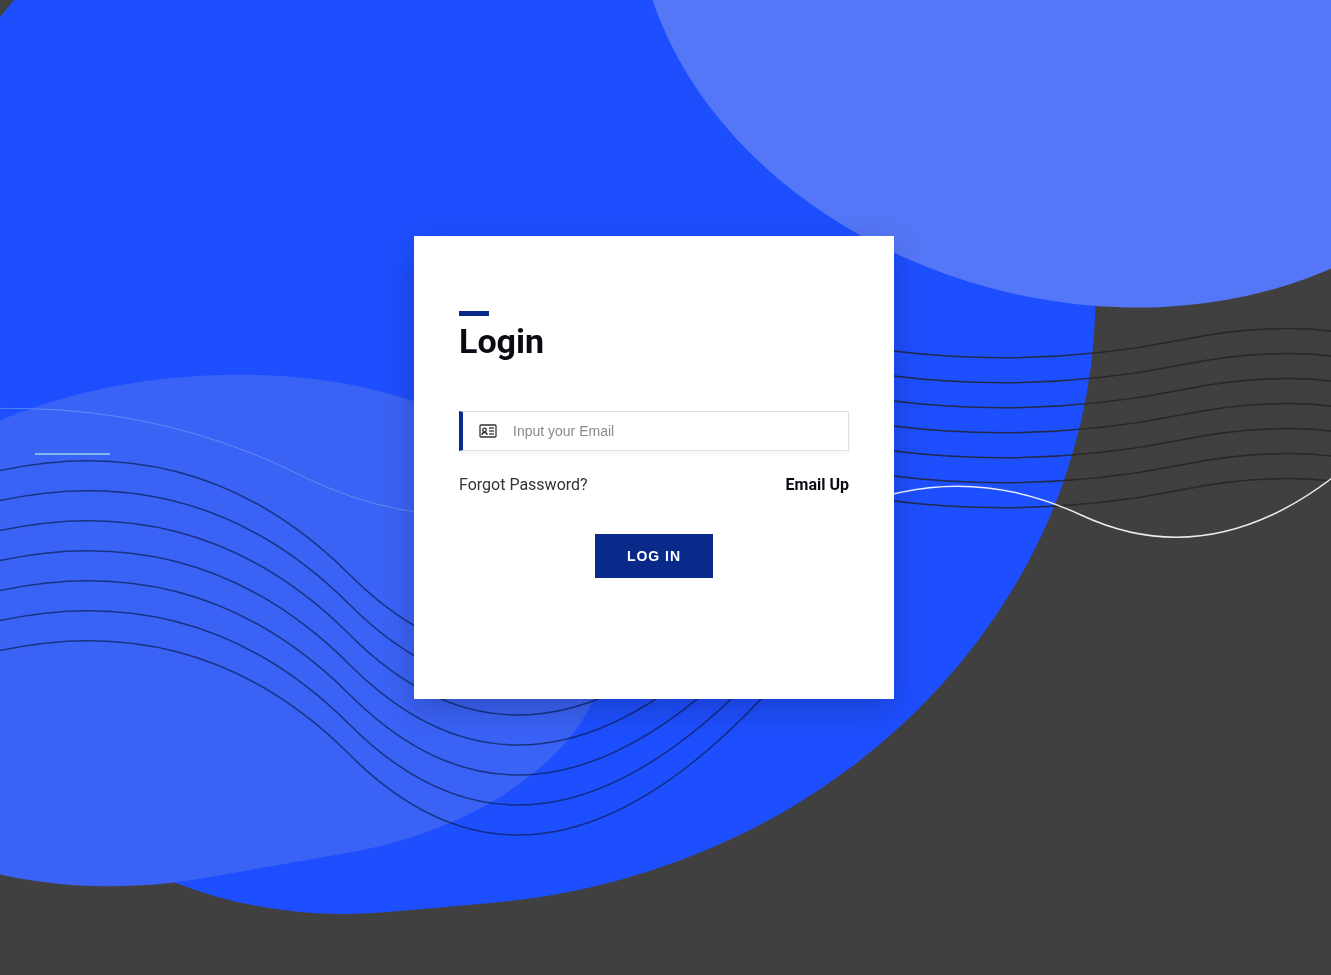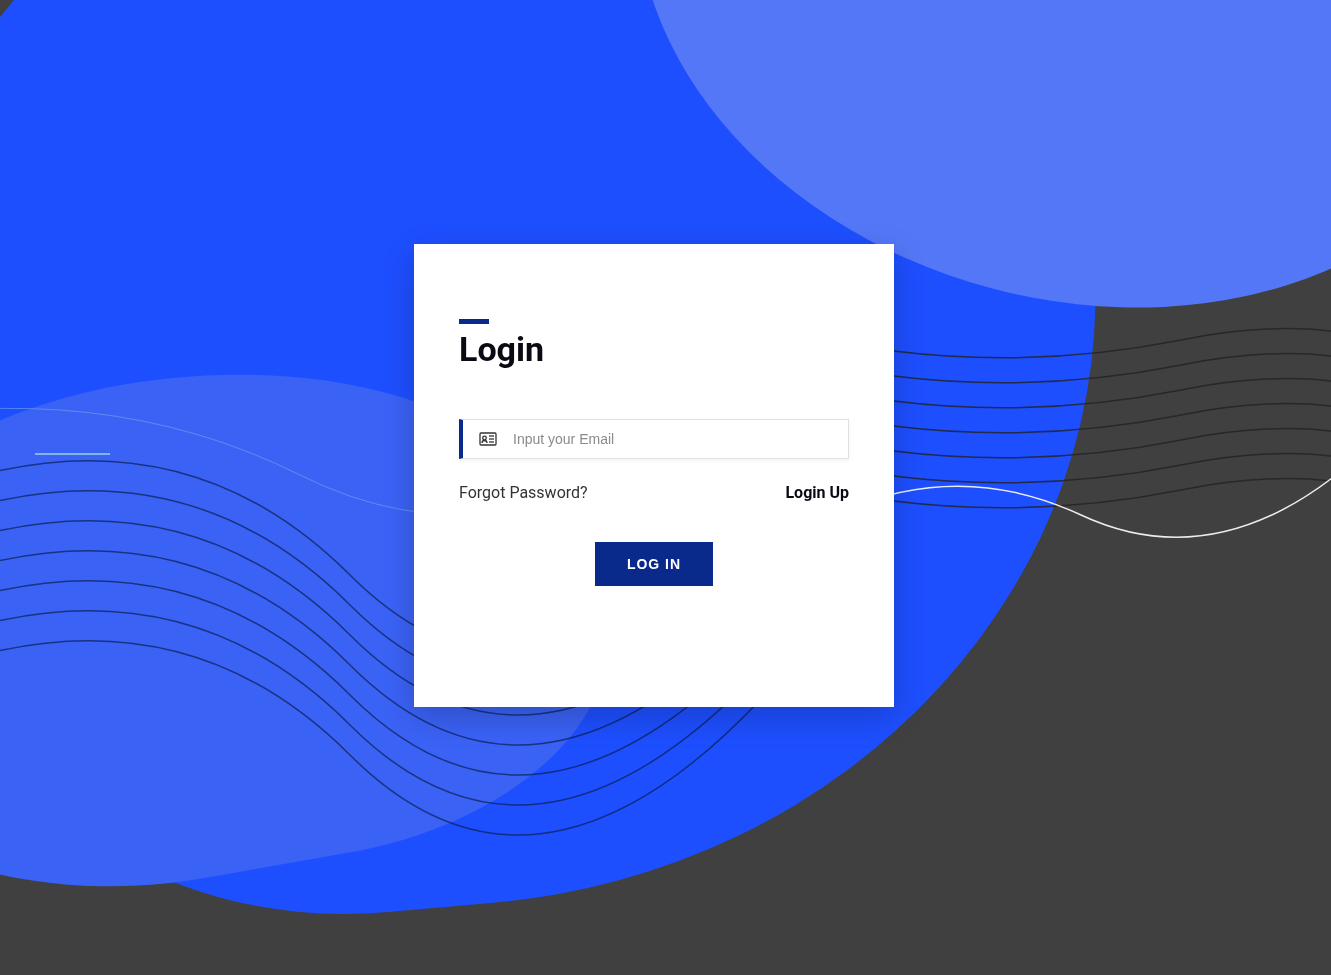--- a/index.html
+++ b/index.html
@@ -80,21 +80,21 @@
       top: 453px;
       left: 35px;
       width: 75px;
       height: 2px;
       background: #7fb8e8;
     }
     
     
     .login-card {
       position: absolute;
-      top: 244px;
+      top: 236px;
       left: 414px;
       width: 480px;
       height: 463px;
       background: #ffffff;
       box-shadow: 0 10px 30px rgba(0,0,0,0.2);
       padding: 75px 45px 50px 45px;
     }
     
     .title-accent {
       width: 30px;
@@ -227,17 +227,17 @@
         <line x1="10" y1="7" x2="15" y2="7"></line>
         <line x1="10" y1="10" x2="15" y2="10"></line>
       </svg>
     </span>
     <input type="email" class="input-field" placeholder="Input your Email" style="">
   </div>
 
 
   <div class="links-row">
     <a class="forgot-link">Forgot Password?</a>
-    <a class="signup-link">Login Up</a>
+    <a class="signup-link">Email Up</a>
   </div>
 
   <button class="login-button">LOG IN</button>
 </div>
 
 </body></html>

